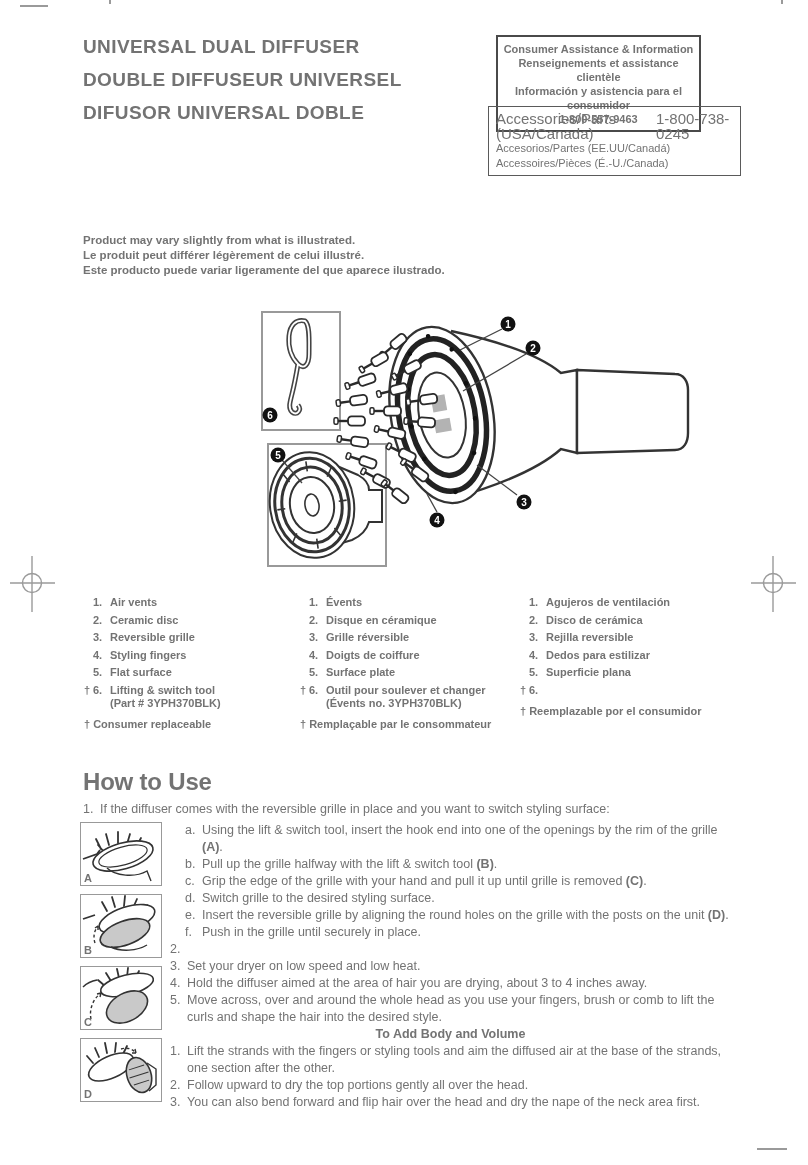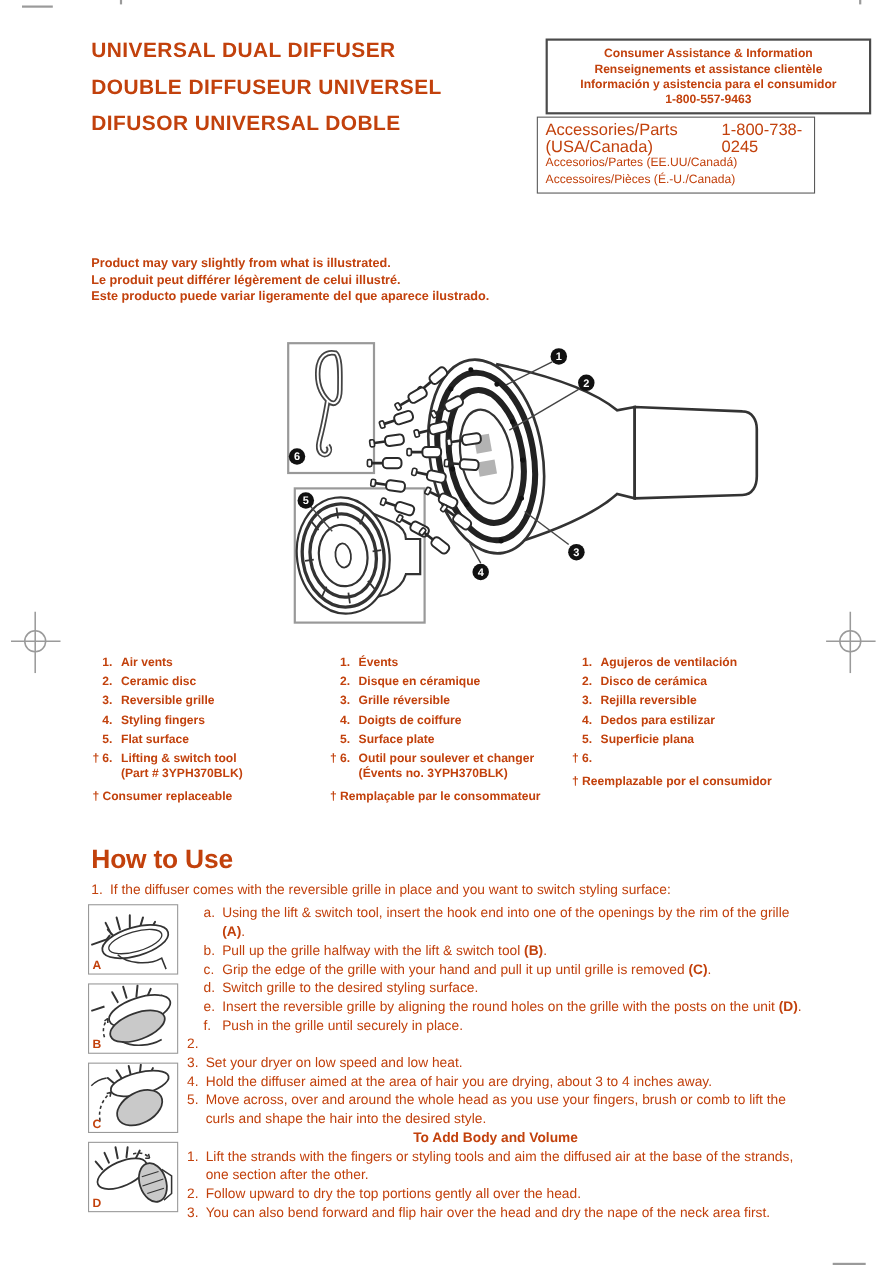--- a/index.html
+++ b/index.html
@@ -1,28 +1,28 @@
 <!DOCTYPE html>
 <html><head>
 <meta charset="utf-8">
 <style>
   html,body{margin:0;padding:0;background:#fff;}
   .page{position:relative;width:808px;height:1165px;background:#ffffff;overflow:hidden;
-        font-family:"Liberation Sans",sans-serif;color:#c2410c;}
+        font-family:"Liberation Sans",sans-serif;color:#737373;}
 
   
   .cropline{position:absolute;background:#9a9a9a;}
   .regmark{position:absolute;}
 
   
   .titles{position:absolute;left:83px;top:30px;}
   .title-line{font-size:19px;font-weight:bold;line-height:33px;letter-spacing:.4px;white-space:nowrap;}
 
   
-  .assist-box{position:absolute;left:496px;top:35px;width:296px;border:2px solid #4a4a4a;
+  .assist-box{position:absolute;left:496px;top:35px;width:205px;border:2px solid #4a4a4a;
               box-sizing:border-box;text-align:center;padding:5px 2px 4px;}
   .assist-box div{font-size:11px;font-weight:bold;line-height:14px;}
 
   
   .acc-box{position:absolute;left:488px;top:106px;width:253px;border:1.5px solid #5a5a5a;
            box-sizing:border-box;padding:4px 7px 4px;}
   .acc-box .row1{display:flex;font-size:15px;line-height:15px;}
   .acc-box .row1 .phone{margin-left:auto;}
   .acc-box .row{font-size:11px;line-height:15px;}
 

